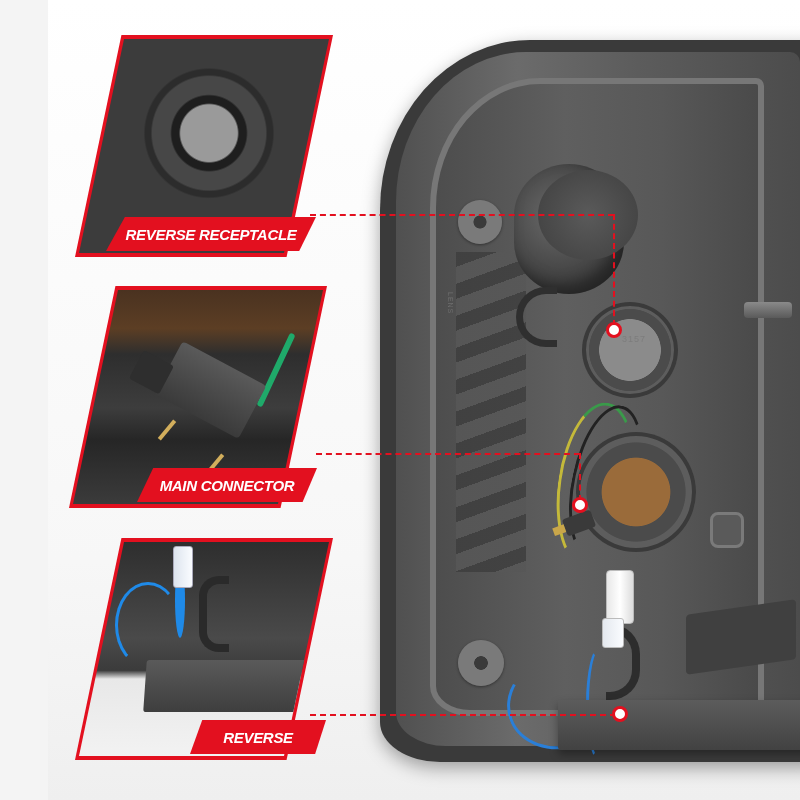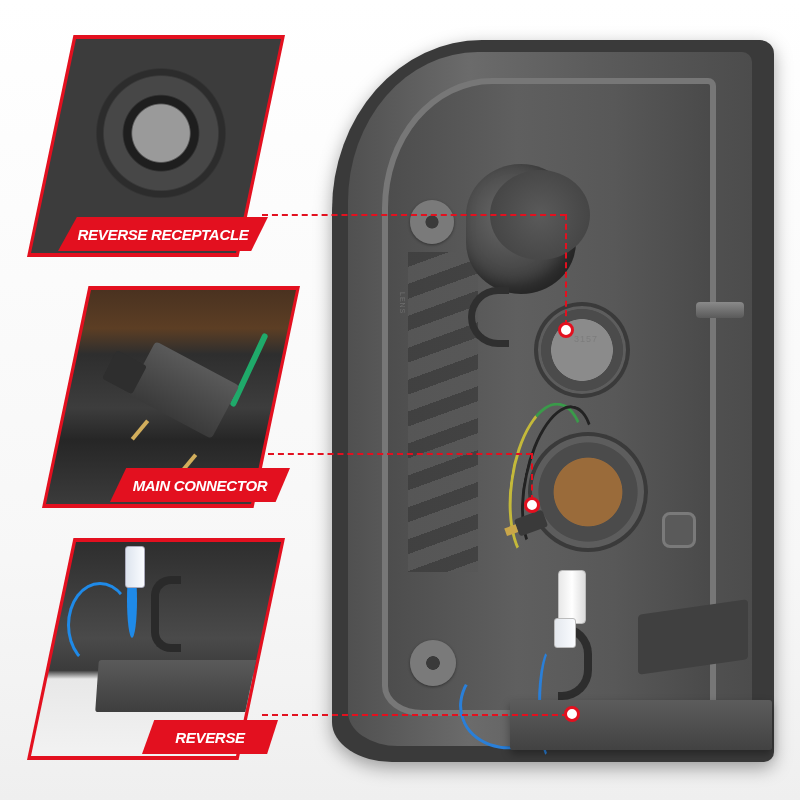--- a/index.html
+++ b/index.html
@@ -1,17 +1,17 @@
 <!DOCTYPE html>
 <html><head>
 <meta charset="utf-8">
 <style>
   html,body{margin:0;padding:0;}
   body{width:800px;height:800px;position:relative;overflow:hidden;background:#f4f4f4;font-family:"Liberation Sans","DejaVu Sans",sans-serif;}
-  .stage{position:absolute;inset:0;background:linear-gradient(#ffffff 0%,#f7f7f7 70%,#efefef 100%);}
+  .stage{position:absolute;inset:0;background:linear-gradient(#ffffff 0%,#f7f7f7 70%,#efefef 100%);margin-left:48px;}
 
   
   .housing{position:absolute;left:332px;top:40px;width:442px;height:722px;
     background:#3a3a3a;border-radius:150px 14px 10px 60px / 170px 14px 10px 40px;
     box-shadow:0 6px 18px rgba(0,0,0,.35);}
   .housing-inner{position:absolute;left:16px;top:12px;right:22px;bottom:16px;
     background:linear-gradient(90deg,#505050 0%,#6b6b6b 30%,#5c5c5c 60%,#4c4c4c 100%);
     border-radius:130px 10px 8px 50px / 150px 10px 8px 34px;}
   .rim{position:absolute;left:34px;top:26px;right:36px;bottom:30px;border:6px solid #777;border-radius:110px 8px 8px 40px / 130px 8px 8px 30px;
     background:linear-gradient(90deg,#4d4d4d,#5f5f5f 40%,#585858 70%,#4a4a4a);}
@@ -53,21 +53,21 @@
   .panel{position:absolute;width:258px;height:222px;}
   .panel .frame{position:absolute;inset:0;background:#e3101f;clip-path:polygon(18% 0,100% 0,82% 100%,0 100%);}
   .panel .photo{position:absolute;inset:4px;clip-path:polygon(18% 0,100% 0,82% 100%,0 100%);}
   .panel .badge{position:absolute;height:34px;background:#e3101f;clip-path:polygon(9% 0,100% 0,92% 100%,0 100%);
     display:flex;align-items:center;justify-content:center;color:#fff;font-weight:bold;font-style:italic;font-size:15px;letter-spacing:-0.3px;}
 
   .panel.p1{left:27px;top:35px;}
   .panel.p1 .photo{background:radial-gradient(circle at 52% 44%,#9a9a9a 0 16%,#1e1e1e 17% 21%,#474747 22% 32%,#2c2c2c 33% 36%,#3c3c3c 37% 100%);}
   .panel.p1 .badge{left:31px;bottom:6px;width:210px;}
 
-  .panel.p2{left:42px;top:286px;}
+  .panel.p2{left:21px;top:286px;}
   .panel.p2 .photo{background:linear-gradient(180deg,#4a3220 0%,#5c3e24 18%,#2e2e2e 30%,#3d3d3d 55%,#262626 70%,#3b3b3b 100%);}
   .panel.p2 .badge{left:68px;bottom:6px;width:180px;}
   .conn-body{position:absolute;left:90px;top:70px;width:95px;height:60px;background:linear-gradient(#5a5a5a,#3a3a3a);transform:rotate(28deg);border-radius:4px;}
   .conn-body::before{content:"";position:absolute;left:-30px;top:26px;width:34px;height:32px;background:#2e2e2e;border-radius:3px;}
   .conn-pin{position:absolute;width:4px;height:24px;background:#d2ae5c;transform:rotate(40deg);}
   .conn-pin.a{left:92px;top:128px;}
   .conn-pin.b{left:140px;top:162px;}
   .green-w{position:absolute;left:200px;top:40px;width:6px;height:80px;background:#1faa6a;transform:rotate(25deg);border-radius:3px;}
 
   .panel.p3{left:27px;top:538px;}

